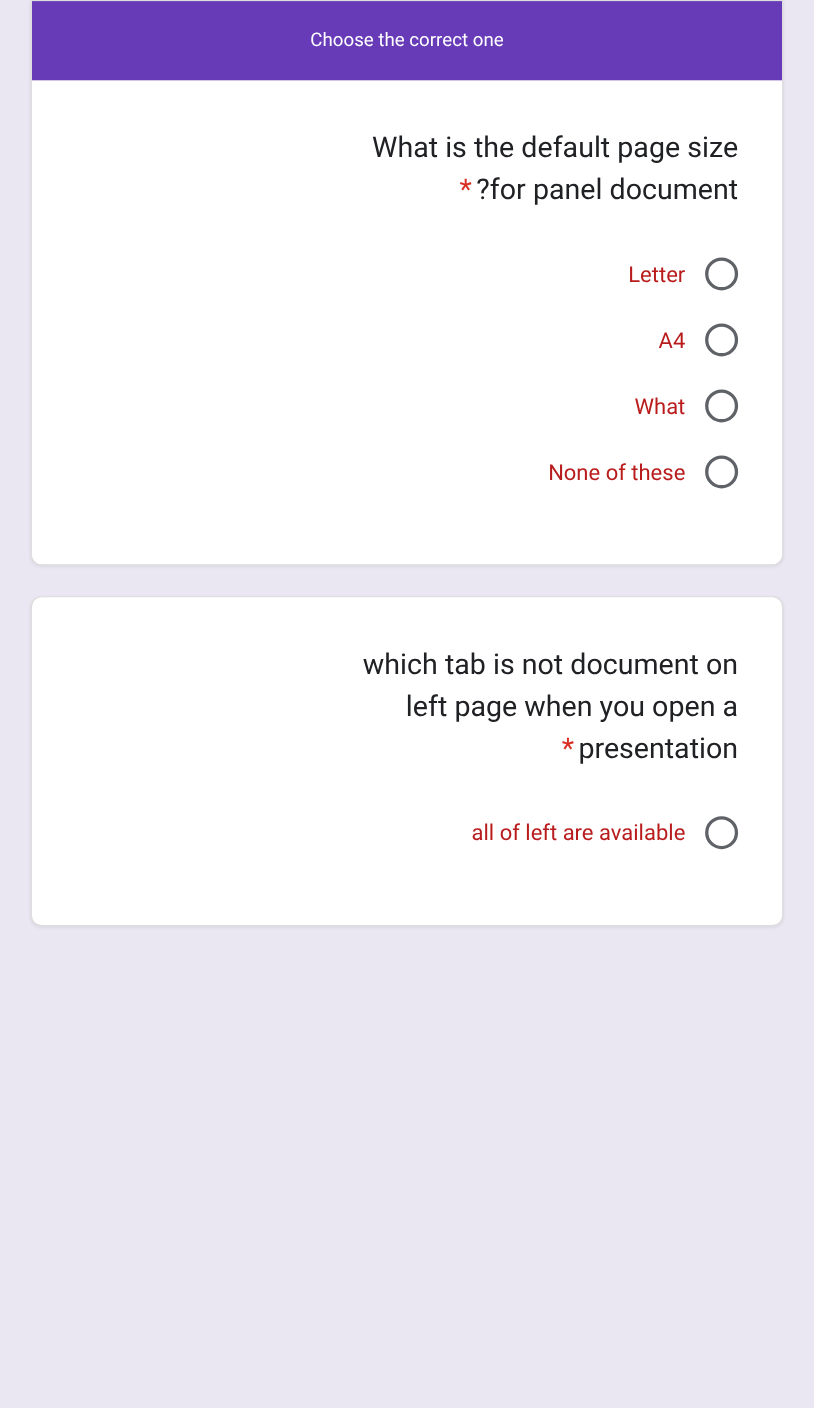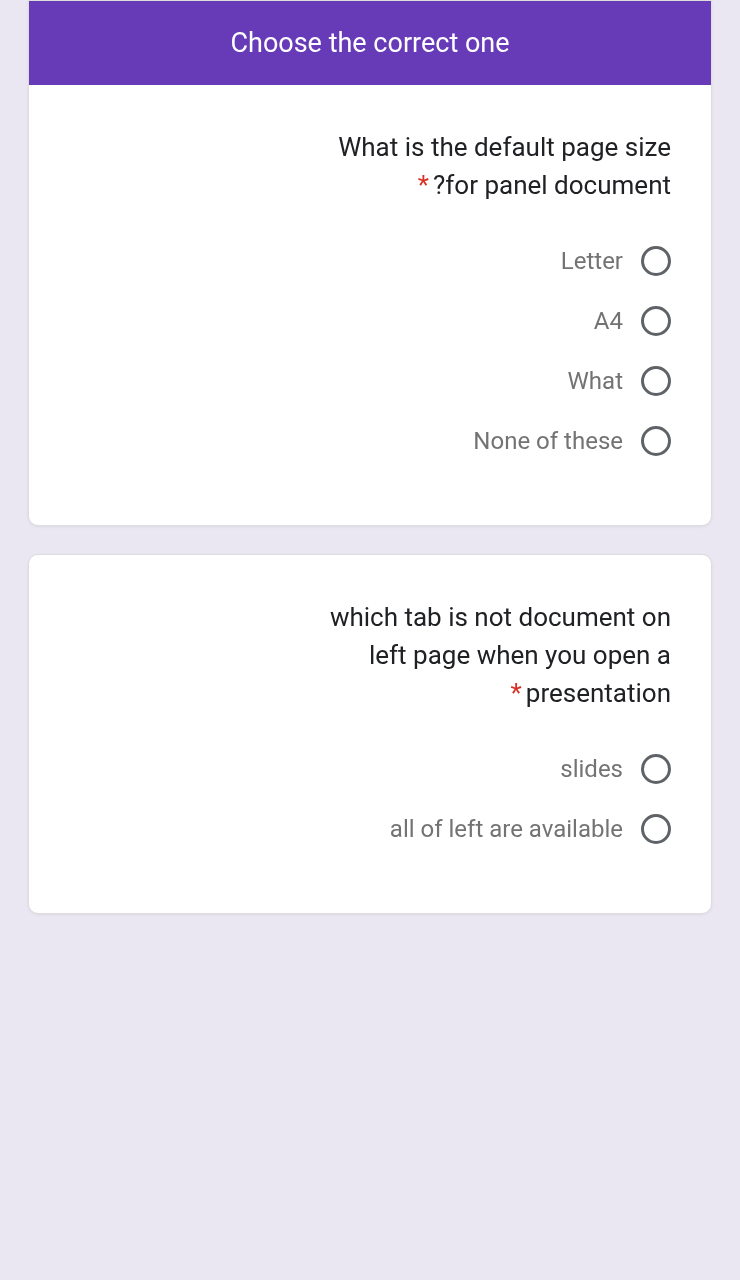--- a/index.html
+++ b/index.html
@@ -23,21 +23,21 @@
     border: 1px solid #ddd;
   }
   .card.first {
     margin-top: 0;
     border-top-left-radius: 0;
     border-top-right-radius: 0;
   }
   .header-bar {
     background: #673ab7;
     color: #fff;
-    font-size: 27px;
+    font-size: 17px;
     padding: 26px 36px 26px 36px;
     text-align: center;
     font-weight: 400;
   }
   .card-body {
     padding: 44px 40px 69px 40px;
   }
   .question {
     font-size: 26px;
     color: #202124;
@@ -59,22 +59,22 @@
   }
   .option {
     display: flex;
     flex-direction: row;
     justify-content: flex-end;
     align-items: center;
     gap: 18px;
     cursor: pointer;
   }
   .option-label {
-    font-size: 24px;
-    color: #737373;
+    font-size: 20px;
+    color: #b91c1c;
   }
   .radio {
     width: 30px;
     height: 30px;
     border: 3px solid #5f6368;
     border-radius: 50%;
     flex-shrink: 0;
   }
 </style>
 </head>
@@ -116,22 +116,18 @@
   <div class="card-body">
     <div class="question">
       <span class="q-line">which tab is not document on</span>
       <span class="q-line">left page when you open a</span>
       <span class="q-line">
         <span class="required">*</span><span>presentation</span>
       </span>
     </div>
     <div class="options">
       <div class="option">
-        <span class="option-label">slides</span>
-        <span class="radio"></span>
-      </div>
-      <div class="option">
         <span class="option-label">all of left are available</span>
         <span class="radio"></span>
       </div>
     </div>
   </div>
 </div>
 
 </body></html>

